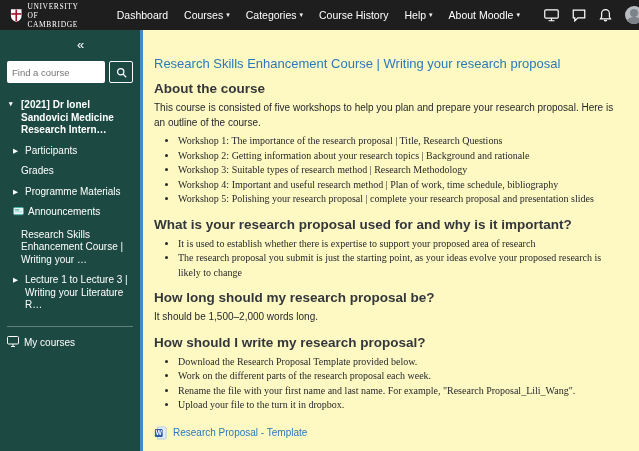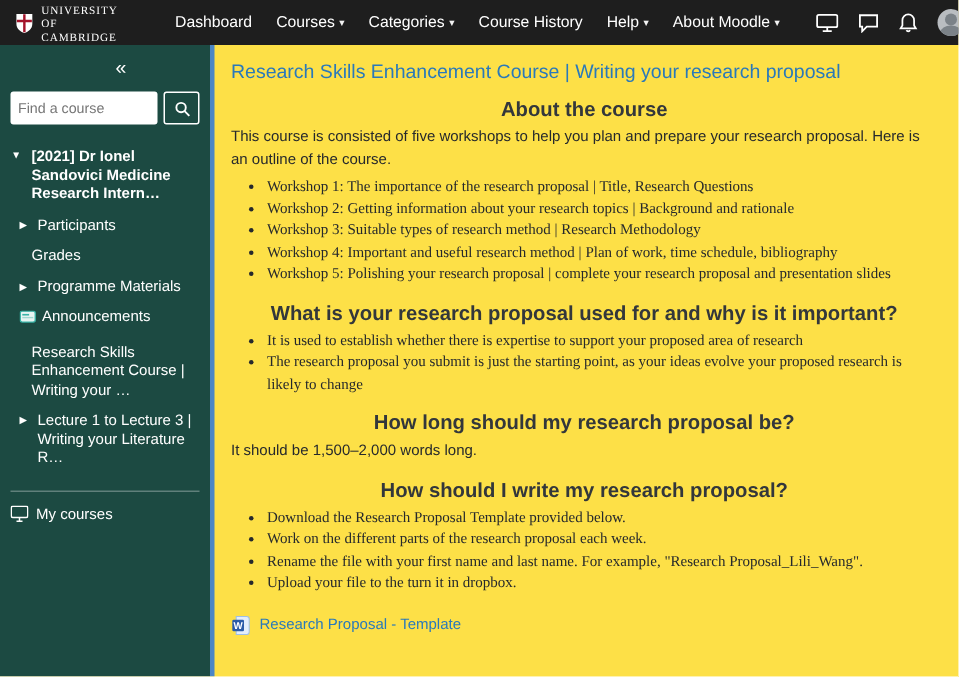--- a/index.html
+++ b/index.html
@@ -47,24 +47,24 @@
   .tree-item .chev { font-size:6.5px; margin-top:2px; flex:none; width:8px; }
   .tree-item .chev-down { font-size:7px; margin-top:1px; flex:none; width:8px; }
   .pad-chev { padding-left:6px; }
   .pad-text { padding-left:14px;align-items:center; }
   .course-root { font-weight:bold; }
   .tree-ico { flex:none; margin-top:1px; }
   .sidebar-divider { border-top:1px solid rgba(255,255,255,.3); margin:10px 0 4px; }
   .my-courses { display:flex; gap:5px; align-items:center; padding:5px 0; cursor:pointer; }
 
   
-  .content { flex:1; background:#fde047; border-left:3px solid #4b86c6;
-             padding:8px 14px 0 11px; overflow:hidden; }
+  .content { flex:1; background:#fef9c3; border-left:3px solid #4b86c6;
+             padding:24px 14px 0 11px; overflow:hidden; }
   .page-title { color:#2a79ba; font-size:13px; font-weight:400; margin:2px 0 8px; }
-  .content h3 { font-size:13.5px; color:#33373b; font-weight:700; margin:10px 0 5px;text-align:center; }
+  .content h3 { font-size:13.5px; color:#33373b; font-weight:700; margin:10px 0 5px; }
   .content p  { font-size:10px; color:#26292c; line-height:1.45; margin:0 0 4px; }
   .content ul { padding-left:24px; margin:2px 0 8px;font-family:Liberation Serif, serif; }
   .content li { font-size:10px; color:#26292c; line-height:1.45; }
   .files { margin-top:10px; }
   .file-link { display:flex; align-items:center; gap:6px; margin:13px 0; color:#2a79ba;
                font-size:10px; text-decoration:none; cursor:pointer; }
   .file-link .ico { flex:none; display:flex; }
 </style>
 </head>
 <body>

